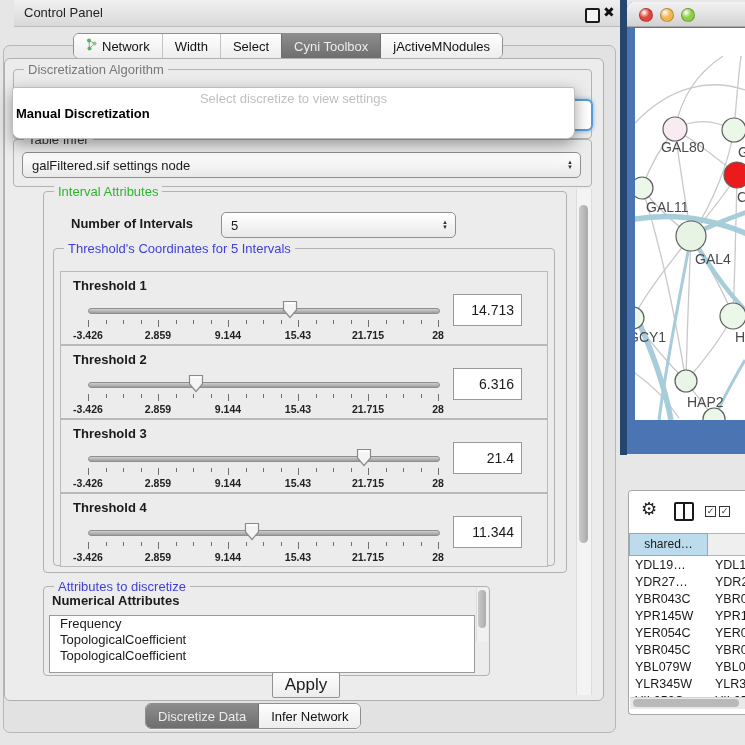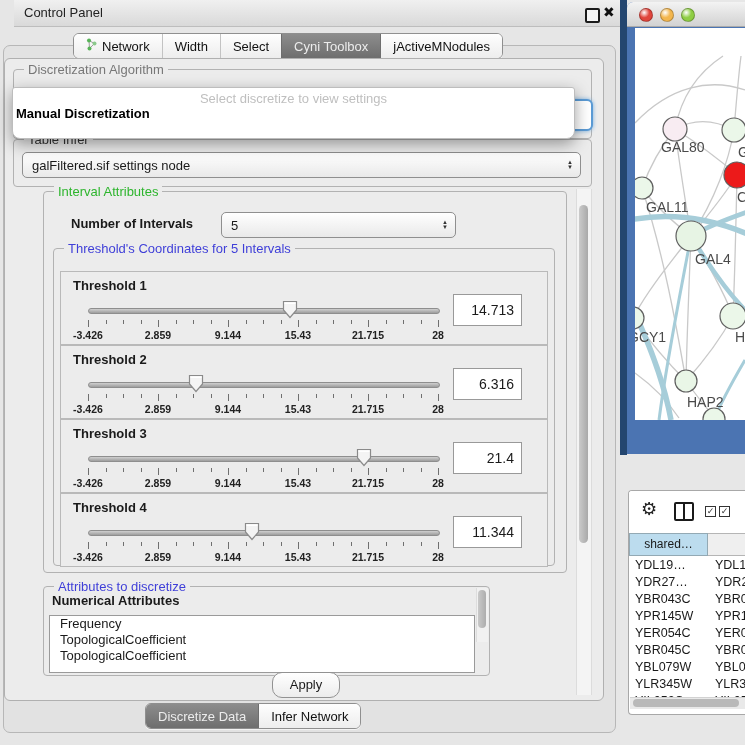--- a/index.html
+++ b/index.html
@@ -60,22 +60,22 @@
   .thr-value{position:absolute;left:392px;top:22px;width:60px;height:30px;border:1px solid #999;background:#fff;
              font-size:14px;text-align:right;line-height:30px;padding-right:7px;}
 
   
   #attr-list{position:absolute;left:5px;top:28px;width:424px;height:56px;background:#fff;border:1px solid #9a9a9a;
              overflow:hidden;}
   #attr-list .item{font-size:13px;padding-left:10px;line-height:16px;}
   #attr-sb{position:absolute;right:1px;top:1px;width:11px;height:54px;background:#f1f1f1;border-left:1px solid #ddd;}
   #attr-sb .thumb-v{position:absolute;left:1px;top:2px;width:8px;height:38px;background:linear-gradient(90deg,#c9c9c9,#adadad);border-radius:4px;}
 
-  #apply-btn{position:absolute;left:267px;top:613px;width:66px;height:24px;border:1px solid #929292;border-radius:10px;
-             background:linear-gradient(#ffffff,#ececec);font-size:13px;text-align:center;line-height:23px;}
+  #apply-btn{position:absolute;left:267px;top:613px;width:66px;height:24px;border:1px solid #929292;border-radius:2px;
+             background:linear-gradient(#ffffff,#ececec);font-size:17px;text-align:center;line-height:23px;}
 
   #content-sb{position:absolute;left:571px;top:130px;width:14px;height:506px;background:#f4f4f4;
               border-left:1px solid #dcdcdc;border-right:1px solid #dcdcdc;}
   #content-sb .thumb-v{position:absolute;left:2px;top:16px;width:9px;height:338px;
               background:linear-gradient(90deg,#cbcbcb,#a9a9a9);border-radius:5px;}
 
   
   #right-col{left:620px;top:0;width:125px;height:745px;background:#e7e7e7;}
   #net-shadow{left:0;top:0;width:7px;height:455px;background:#24466f;}
   #net-window{left:7px;top:2px;width:140px;height:452px;background:#4b74b2;border-radius:6px 0 0 0;}

